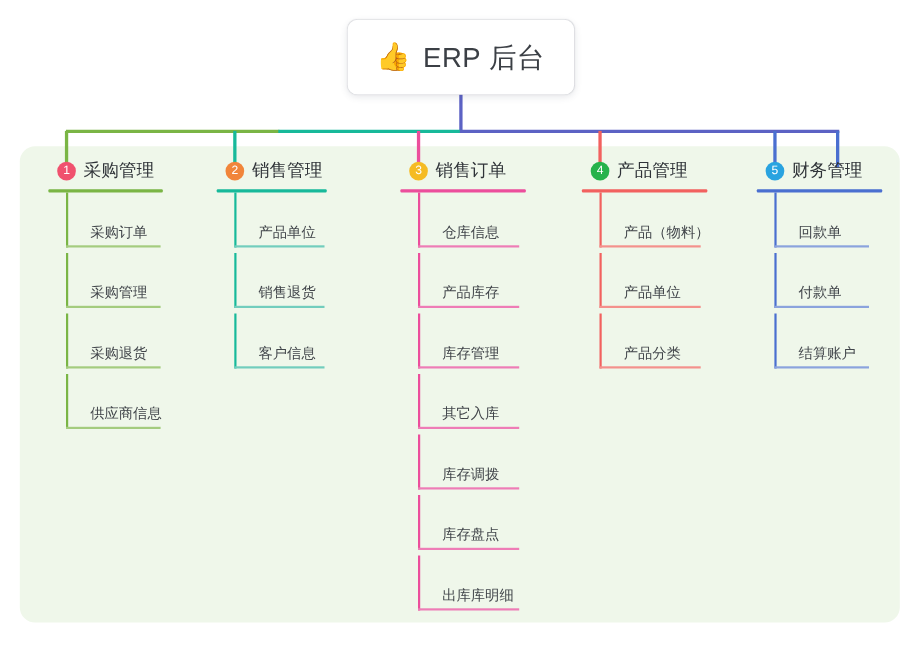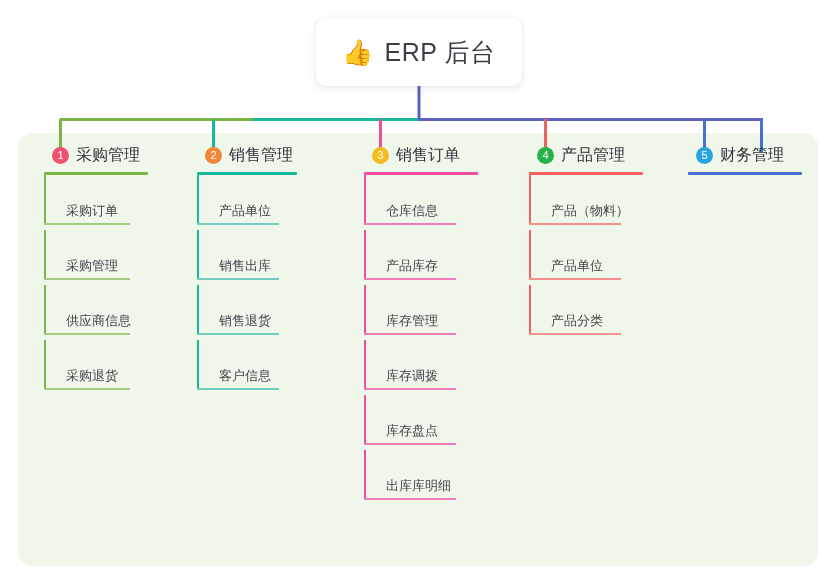--- a/index.html
+++ b/index.html
@@ -105,20 +105,21 @@
     border-radius: 1px;
   }
 
   .items {
     position: relative;
     margin-top: 0px;
   }
   .item {
     position: relative;
     height: 55px;
+    margin-left: 16px;
   }
   .item-label {
     position: absolute;
     left: 22px;
     bottom: 10px;
     font-size: 13px;
     color: #41454a;
     white-space: nowrap;
   }
   .item-rule {
@@ -178,49 +179,44 @@
             <div class="item-label">采购订单</div>
             <div class="item-rule" style="background: rgb(164, 204, 126); width: 86px;"></div>
           </div>
           <div class="item">
             <div class="item-stem" style="background: rgb(122, 181, 69);"></div>
             <div class="item-label">采购管理</div>
             <div class="item-rule" style="background: rgb(164, 204, 126); width: 86px;"></div>
           </div>
           <div class="item">
             <div class="item-stem" style="background: rgb(122, 181, 69);"></div>
+            <div class="item-label">采购退货</div>
+            <div class="item-rule" style="background: rgb(164, 204, 126); width: 86px;"></div>
+          </div>
+          <div class="item">
+            <div class="item-stem" style="background: rgb(122, 181, 69);"></div>
             <div class="item-label">供应商信息</div>
-            <div class="item-rule" style="background: rgb(164, 204, 126); width: 86px;"></div>
-          </div>
-          <div class="item">
-            <div class="item-stem" style="background: rgb(122, 181, 69);"></div>
-            <div class="item-label">采购退货</div>
             <div class="item-rule" style="background: rgb(164, 204, 126); width: 86px;"></div>
           </div>
         </div>
       </div>
       <div class="column" style="left: 197px;">
         <div class="col-head">
           <span class="badge" style="background: rgb(241, 133, 58);">2</span>
           <span class="col-title">销售管理</span>
         </div>
         <div class="head-rule" style="background: rgb(23, 185, 154); width: 100px;"></div>
         <div class="items">
           <div class="item">
             <div class="item-stem" style="background: rgb(23, 185, 154);"></div>
             <div class="item-label">产品单位</div>
             <div class="item-rule" style="background: rgb(114, 205, 189); width: 82px;"></div>
           </div>
           <div class="item">
             <div class="item-stem" style="background: rgb(23, 185, 154);"></div>
-            <div class="item-label">销售出库</div>
-            <div class="item-rule" style="background: rgb(114, 205, 189); width: 82px;"></div>
-          </div>
-          <div class="item">
-            <div class="item-stem" style="background: rgb(23, 185, 154);"></div>
             <div class="item-label">销售退货</div>
             <div class="item-rule" style="background: rgb(114, 205, 189); width: 82px;"></div>
           </div>
           <div class="item">
             <div class="item-stem" style="background: rgb(23, 185, 154);"></div>
             <div class="item-label">客户信息</div>
             <div class="item-rule" style="background: rgb(114, 205, 189); width: 82px;"></div>
           </div>
         </div>
       </div>
@@ -241,20 +237,25 @@
             <div class="item-label">产品库存</div>
             <div class="item-rule" style="background: rgb(238, 124, 182); width: 92px;"></div>
           </div>
           <div class="item">
             <div class="item-stem" style="background: rgb(236, 78, 156);"></div>
             <div class="item-label">库存管理</div>
             <div class="item-rule" style="background: rgb(238, 124, 182); width: 92px;"></div>
           </div>
           <div class="item">
             <div class="item-stem" style="background: rgb(236, 78, 156);"></div>
+            <div class="item-label">其它入库</div>
+            <div class="item-rule" style="background: rgb(238, 124, 182); width: 92px;"></div>
+          </div>
+          <div class="item">
+            <div class="item-stem" style="background: rgb(236, 78, 156);"></div>
             <div class="item-label">库存调拨</div>
             <div class="item-rule" style="background: rgb(238, 124, 182); width: 92px;"></div>
           </div>
           <div class="item">
             <div class="item-stem" style="background: rgb(236, 78, 156);"></div>
             <div class="item-label">库存盘点</div>
             <div class="item-rule" style="background: rgb(238, 124, 182); width: 92px;"></div>
           </div>
           <div class="item">
             <div class="item-stem" style="background: rgb(236, 78, 156);"></div>
@@ -286,16 +287,33 @@
             <div class="item-rule" style="background: rgb(244, 145, 140); width: 92px;"></div>
           </div>
         </div>
       </div>
       <div class="column" style="left: 688px;">
         <div class="col-head">
           <span class="badge" style="background: rgb(41, 163, 224);">5</span>
           <span class="col-title">财务管理</span>
         </div>
         <div class="head-rule" style="background: rgb(74, 111, 208); width: 114px;"></div>
+        <div class="items">
+          <div class="item">
+            <div class="item-stem" style="background: rgb(74, 111, 208);"></div>
+            <div class="item-label">回款单</div>
+            <div class="item-rule" style="background: rgb(139, 163, 221); width: 86px;"></div>
+          </div>
+          <div class="item">
+            <div class="item-stem" style="background: rgb(74, 111, 208);"></div>
+            <div class="item-label">付款单</div>
+            <div class="item-rule" style="background: rgb(139, 163, 221); width: 86px;"></div>
+          </div>
+          <div class="item">
+            <div class="item-stem" style="background: rgb(74, 111, 208);"></div>
+            <div class="item-label">结算账户</div>
+            <div class="item-rule" style="background: rgb(139, 163, 221); width: 86px;"></div>
+          </div>
+        </div>
       </div>
     </div>
 
 </div>
 
 </body></html>

